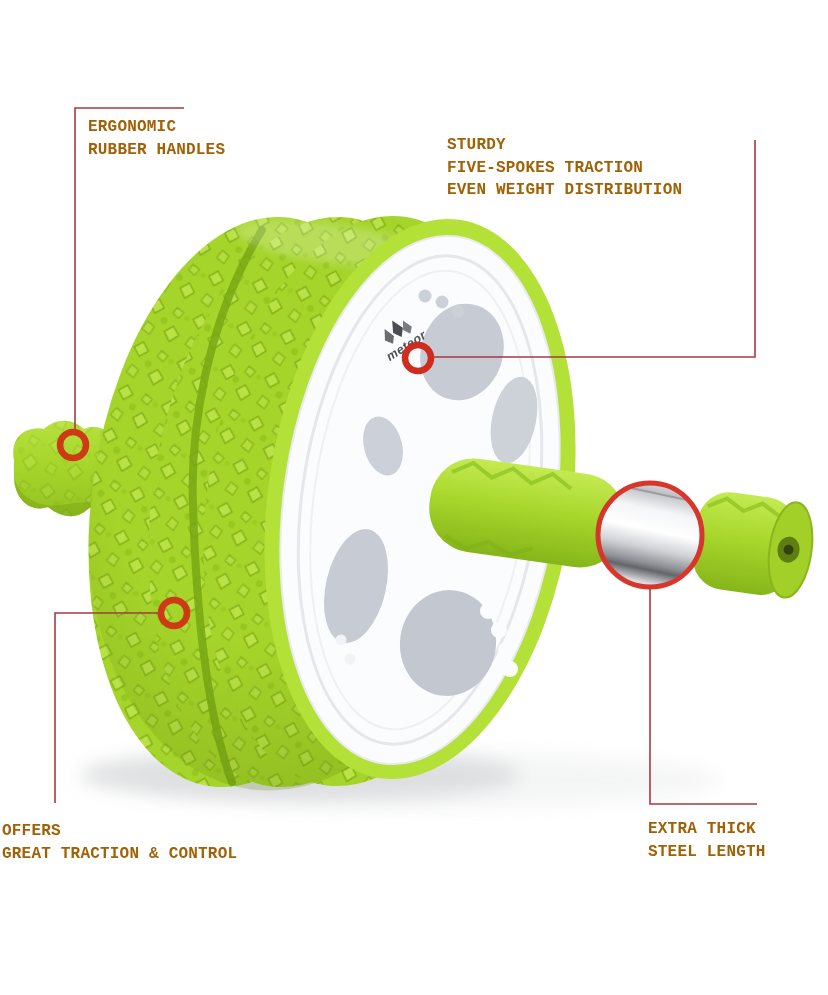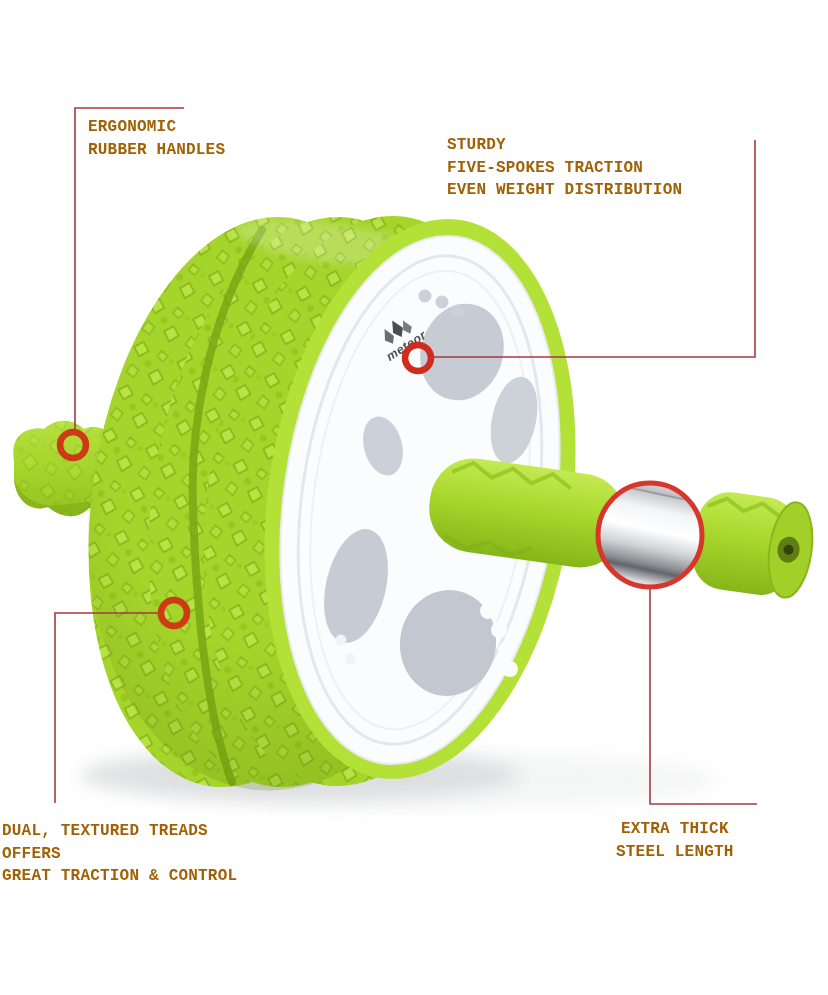--- a/index.html
+++ b/index.html
@@ -168,23 +168,22 @@
     <span>RUBBER HANDLES</span>
   </div>
 
   <div class="callout" style="left:447px;top:134px;">
     <span>STURDY</span>
     <span>FIVE-SPOKES TRACTION</span>
     <span>EVEN WEIGHT DISTRIBUTION</span>
   </div>
 
   <div class="callout" style="left:2px;top:820px;">
-    <span>DUAL, TEXTURED TREADS</span>
     <span>OFFERS</span>
     <span>GREAT TRACTION &amp; CONTROL</span>
   </div>
 
-  <div class="callout" style="left:616px;top:818px;text-align:center;">
+  <div class="callout" style="left:648px;top:818px;">
     <span>EXTRA THICK</span>
     <span>STEEL LENGTH</span>
   </div>
 
 </div>
 
 </body></html>

